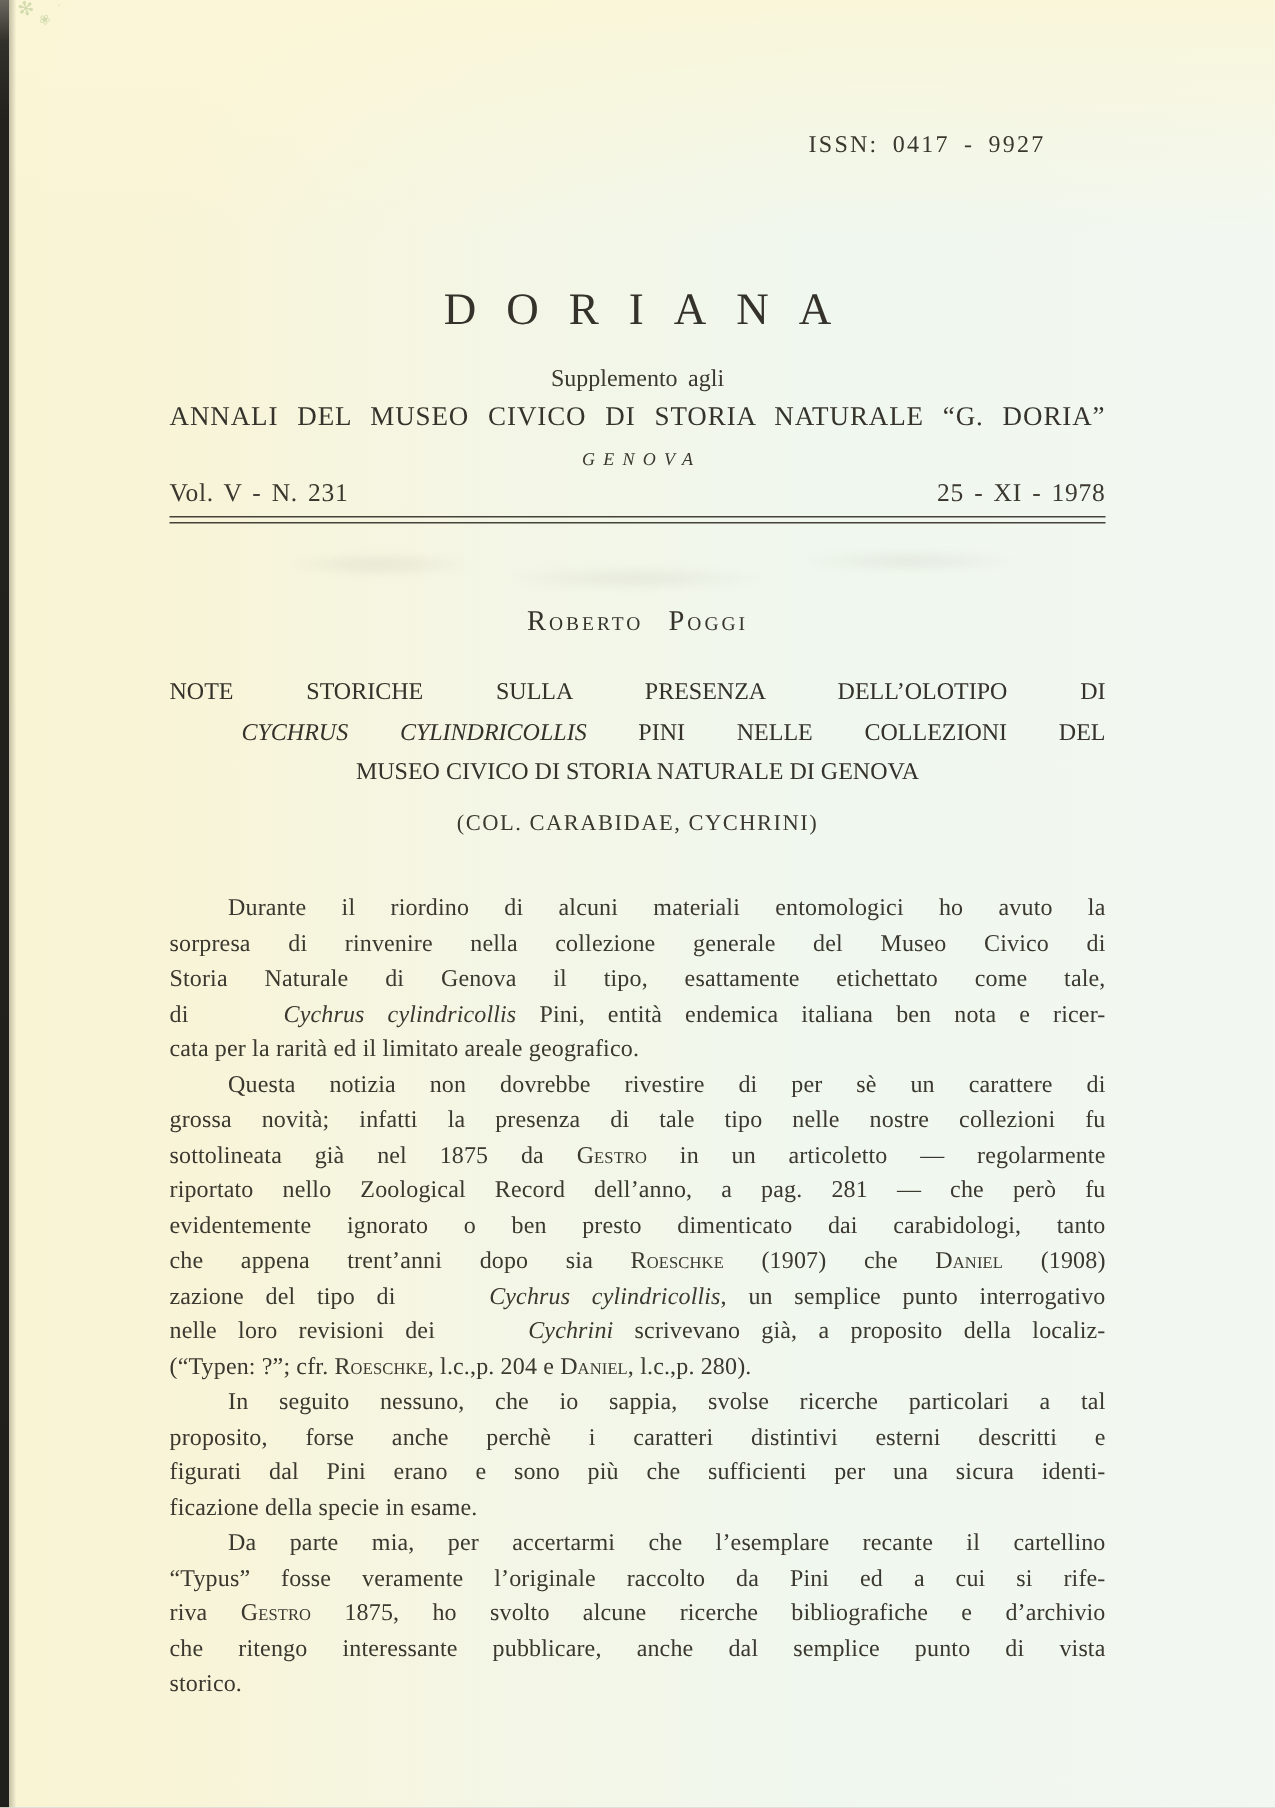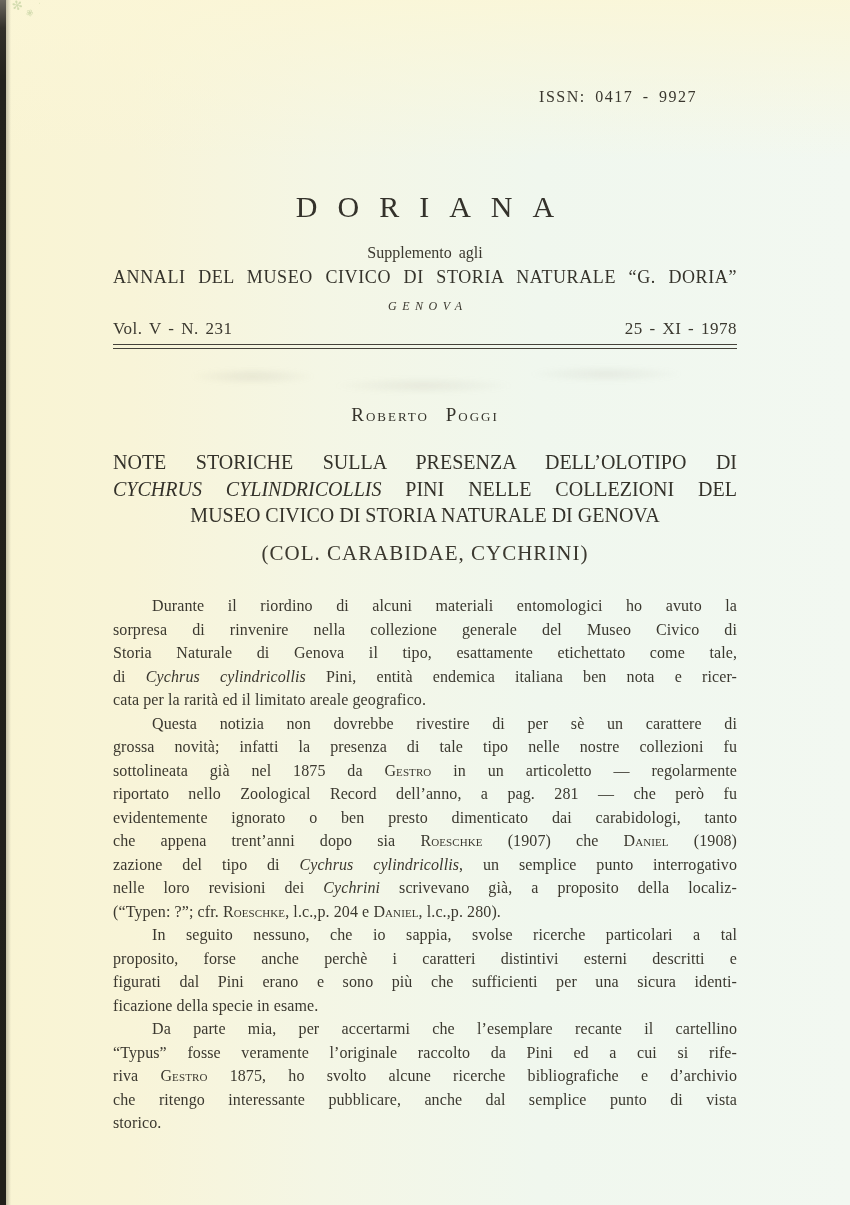--- a/index.html
+++ b/index.html
@@ -62,37 +62,37 @@
   .rule {
     position:absolute; top:344px; left:113px; width:624px; height:3px;
     border-top:1.6px solid #45423a; border-bottom:1.6px solid #45423a;
   }
   .author {
     position:absolute; top:404px; left:113px; width:624px; text-align:center;
     font-variant:small-caps; font-size:19px; letter-spacing:2px; word-spacing:10px; color:#35332b;
   }
   .atitle { position:absolute; top:449px; left:113px; width:624px; color:#34322a; }
   .title-line {
-    font-size:20px; line-height:26.6px; letter-spacing:0px;
+    font-size:16px; line-height:26.6px; letter-spacing:0px;
     text-align:justify; text-align-last:justify;
   }
   .title-line.last { text-align-last:center; }
   .taxon {
     position:absolute; top:541px; left:113px; width:624px; text-align:center;
-    font-size:21px; letter-spacing:1px;
+    font-size:15px; letter-spacing:1px;
   }
   .bodytext { position:absolute; top:594px; left:113px; width:624px; }
   .line {
     font-size:16px; line-height:23.5px; letter-spacing:0.1px;
     text-align:justify; text-align-last:justify;
   }
   .line.last { text-align-last:left; }
   .para .line:first-child { text-indent:39px; }
   .just-line { text-align:justify; text-align-last:justify; }
-  .s-i { font-style:italic; }
+  .s-i { font-style:italic;margin-left:48px; }
   .s-sc { font-variant:small-caps; }
 </style>
 </head>
 <body>
 
 <div class="page">
   <div class="edge"></div>
   <div class="edge-shade"></div>
 
   <div class="doodle">

